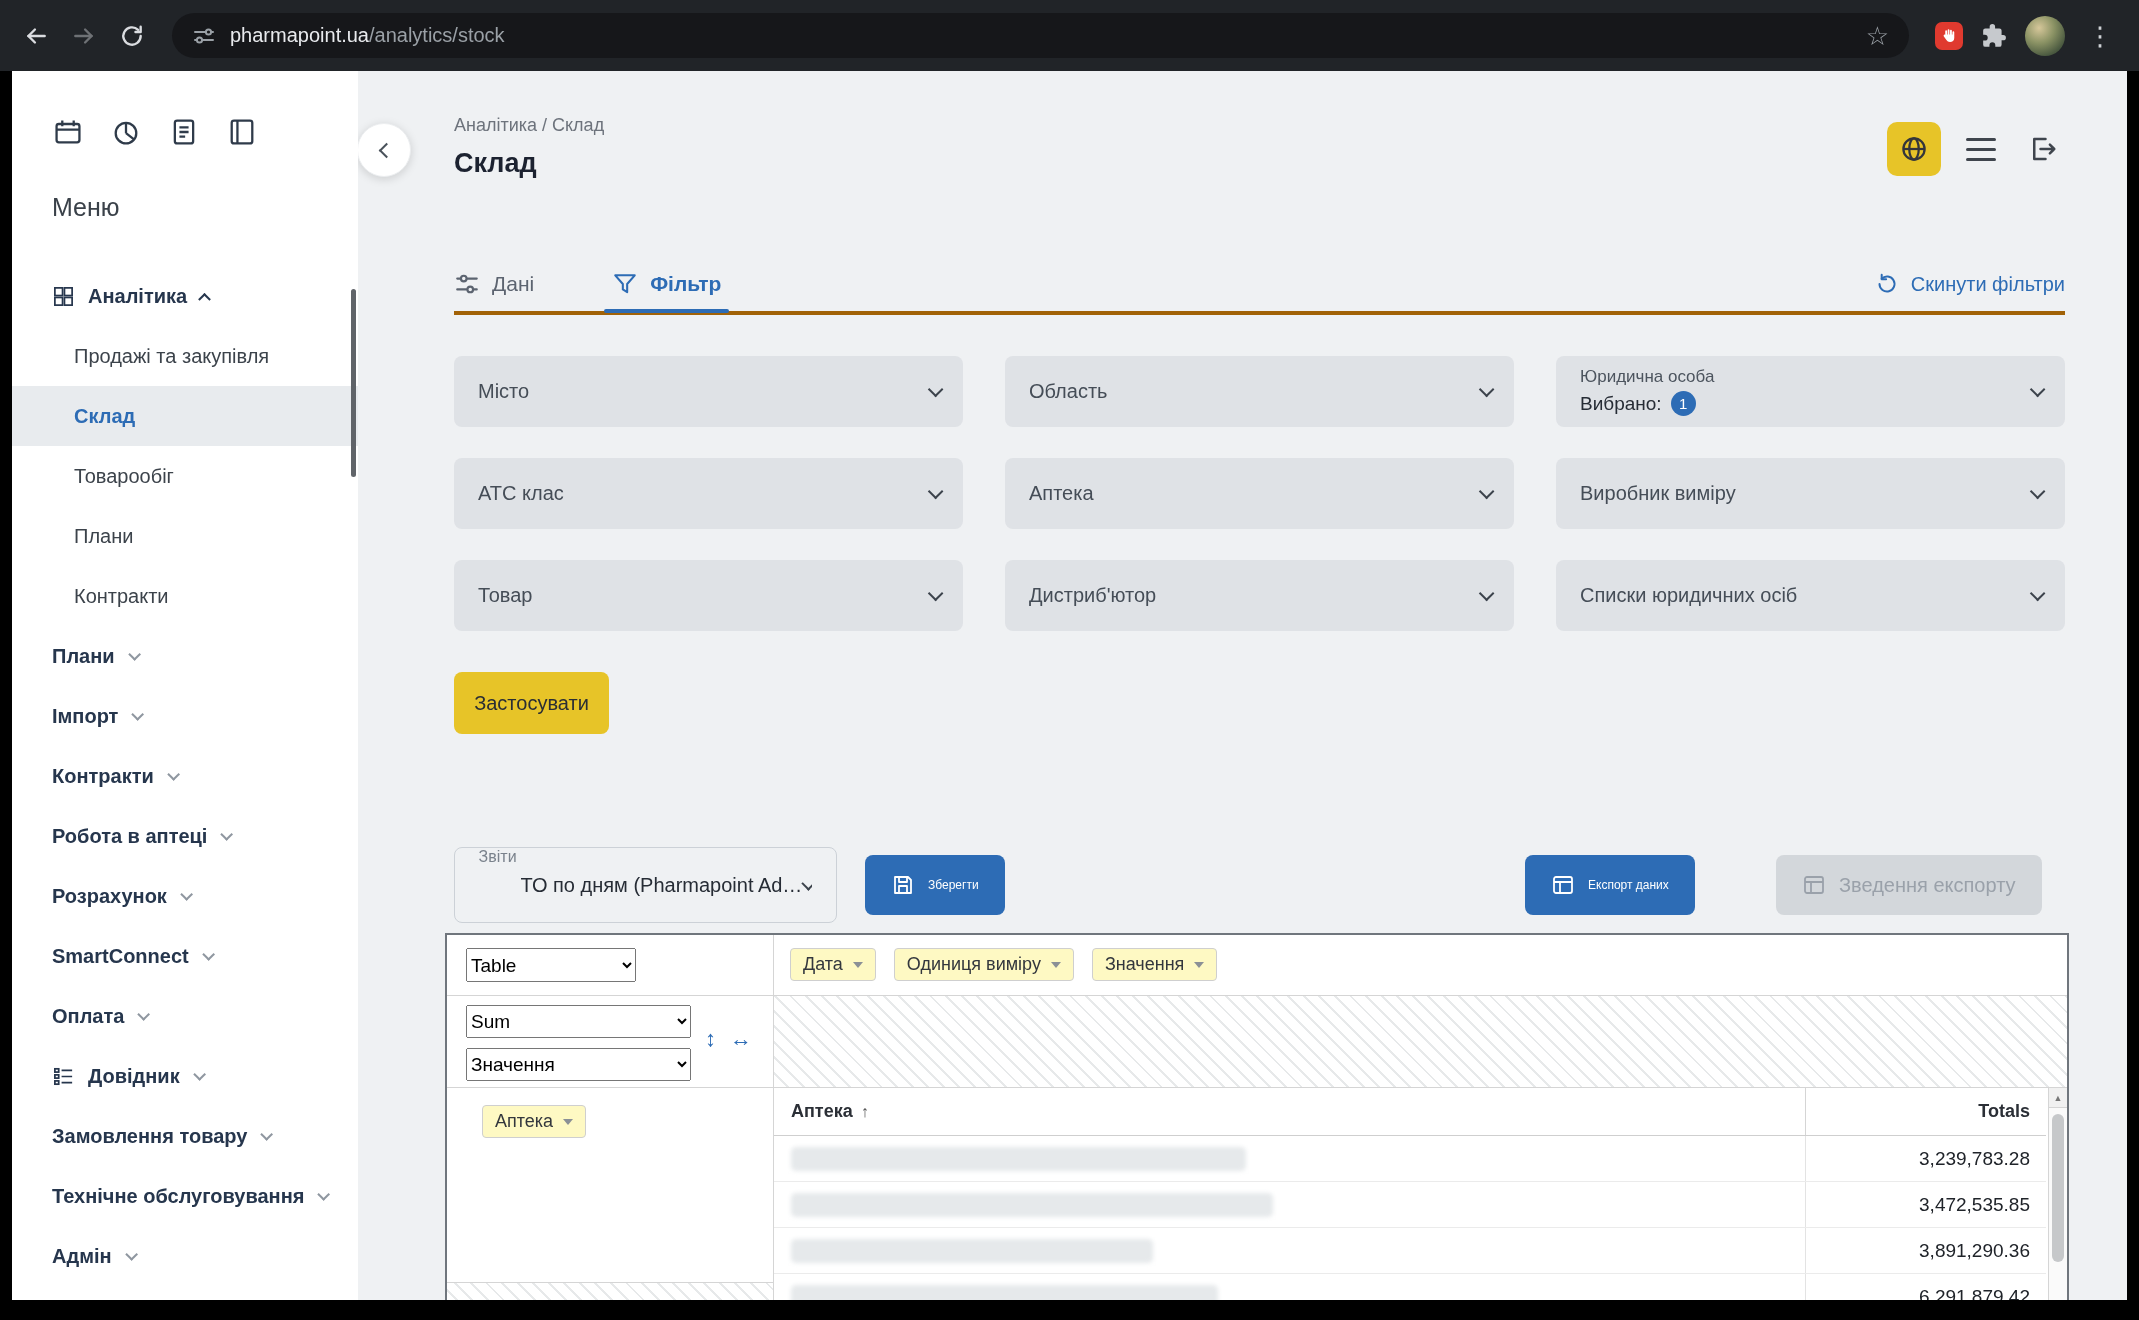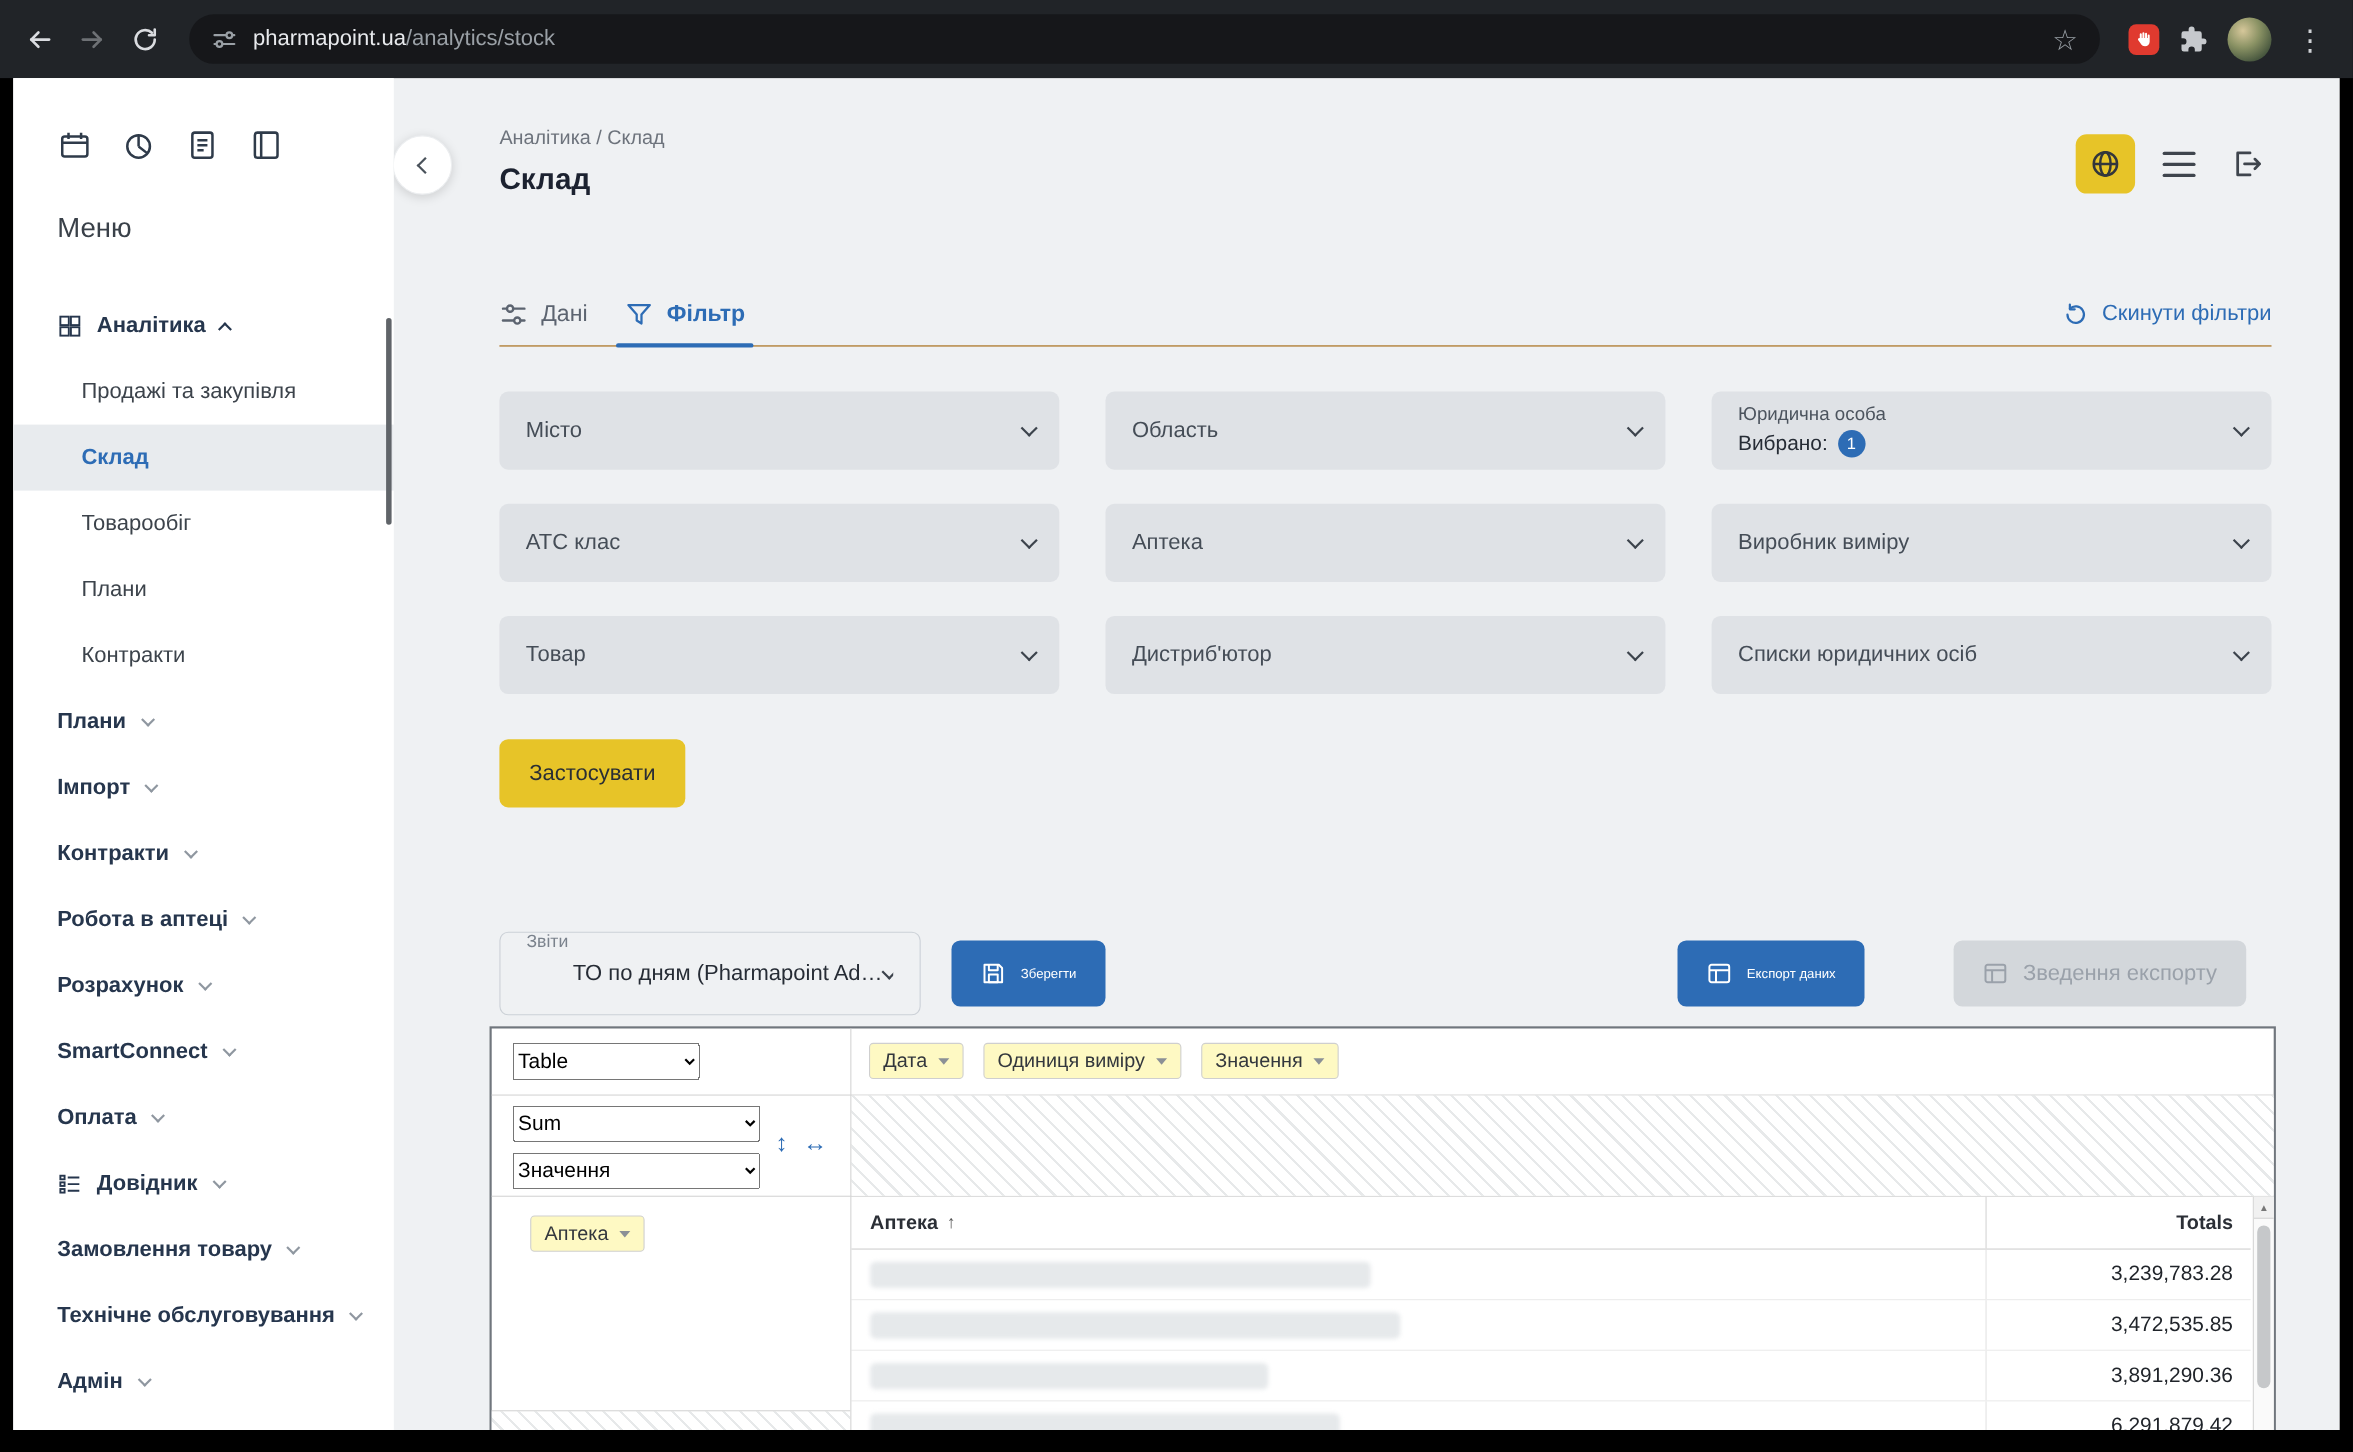--- a/index.html
+++ b/index.html
@@ -69,22 +69,22 @@
   .head-actions { position:absolute; right:62px; top:51px; display:flex; align-items:center; gap:18px; }
   .globe-btn { width:54px; height:54px; border-radius:10px; background:#e7c428; display:flex; align-items:center;
                justify-content:center; color:#33363b; cursor:pointer; border:none; }
   .globe-btn svg { width:30px; height:30px; }
   .icon-btn { width:44px; height:44px; display:flex; align-items:center; justify-content:center;
               color:#3f454d; cursor:pointer; background:none; border:none; }
   .icon-btn svg { width:30px; height:30px; }
   .hamburger { display:flex; flex-direction:column; gap:7px; }
   .hamburger i { display:block; width:30px; height:3px; background:#3f454d; border-radius:2px; }
 
-  .tabbar { position:absolute; left:96px; right:62px; top:186px; height:58px; border-bottom:1px solid #a16207;
-            display:flex; align-items:center; gap:34px; }
+  .tabbar { position:absolute; left:96px; right:62px; top:186px; height:58px; border-bottom:4px solid #a16207;
+            display:flex; align-items:center; gap:78px; }
   .tab { position:relative; height:100%; display:flex; align-items:center; gap:12px; font-size:21px;
          color:#5c6470; cursor:pointer; }
   .tab svg { width:26px; height:26px; }
   .tab.active { color:#2d6cb5; font-weight:700; }
   .tab.active::after { content:""; position:absolute; left:-8px; right:-8px; bottom:-2px; height:4px;
                        background:#2d6cb5; border-radius:2px; }
   .reset-filters { margin-left:auto; display:flex; align-items:center; gap:12px; color:#2d6cb5; font-size:20px;
                    cursor:pointer; background:none; border:none; font-family:inherit; }
   .reset-filters svg { width:24px; height:24px; }
 
@@ -93,21 +93,21 @@
   .filter-box { height:71px; background:#dfe2e6; border-radius:8px; display:flex; align-items:center;
                 padding:0 24px; font-size:20px; color:#454d57; cursor:pointer; }
   .filter-box .fchev { margin-left:auto; width:11px; height:11px; border-right:2.2px solid #3c434c;
                        border-bottom:2.2px solid #3c434c; transform:rotate(45deg) translateY(-3px); flex-shrink:0; }
   .fcol { display:flex; flex-direction:column; gap:4px; }
   .flabel-sm { font-size:17px; color:#4c545e; }
   .fsel { font-size:19px; color:#262c35; display:flex; align-items:center; gap:9px; }
   .count-badge { width:25px; height:25px; border-radius:50%; background:#2d6cb5; color:#fff; font-size:15px;
                  display:inline-flex; align-items:center; justify-content:center; }
 
-  .apply-btn { position:absolute; left:96px; top:601px; width:169px; height:62px; background:#e7c428;
+  .apply-btn { position:absolute; left:96px; top:601px; width:155px; height:62px; background:#e7c428;
                border:none; border-radius:8px; font-size:20px; color:#2a2e34; font-family:inherit; cursor:pointer; }
 
   .report-select { position:absolute; left:96px; top:776px; width:383px; height:76px; border:1px solid #ccd1d7;
                    border-radius:8px; display:flex; flex-direction:row; justify-content:center; gap:4px;
                    padding:0 20px; cursor:pointer; }
   .report-select .rlabel { font-size:16px; color:#7a828c; }
   .report-select .rvalue { font-size:20px; color:#262c35; display:flex; align-items:center; white-space:nowrap;
                            overflow:hidden; }
   .report-select .fchev2 { margin-left:auto; width:10px; height:10px; border-right:2.2px solid #3c434c;
                            border-bottom:2.2px solid #3c434c; transform:rotate(45deg) translateY(-2px); flex-shrink:0; }

